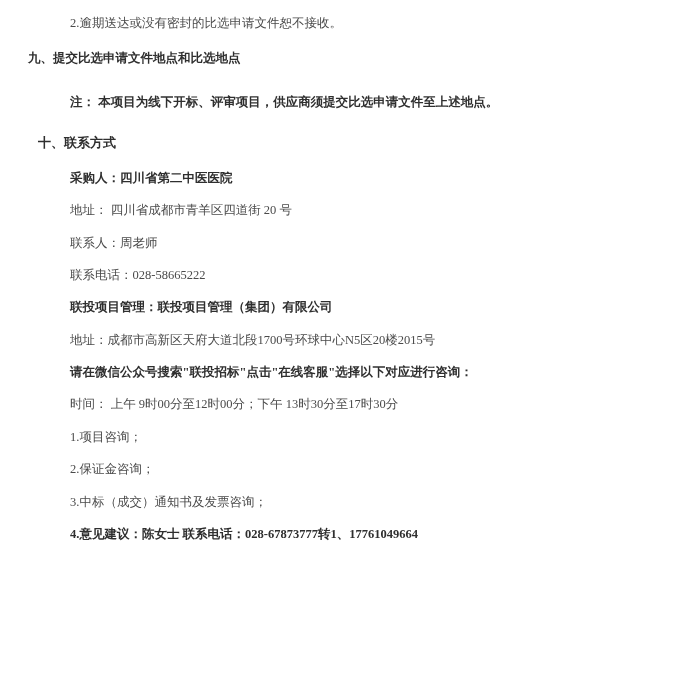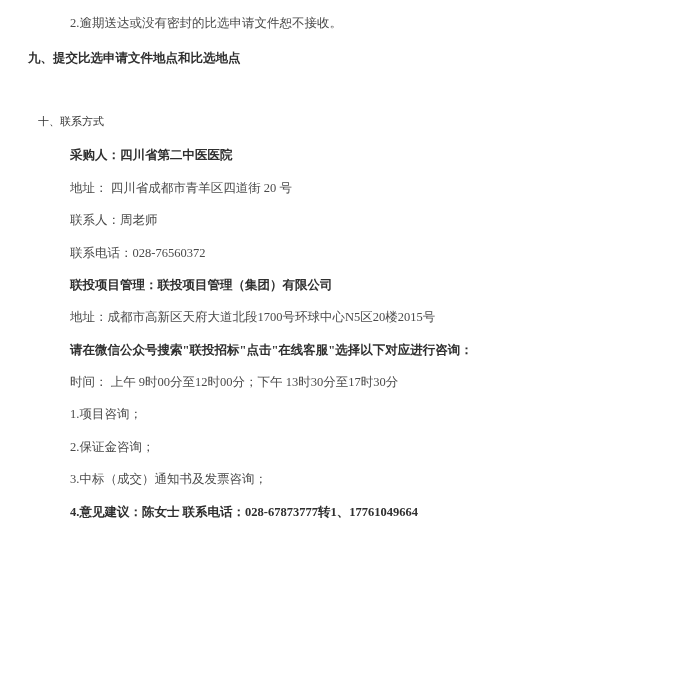--- a/index.html
+++ b/index.html
@@ -26,22 +26,22 @@
     line-height: 1.55;
     color: #4a4a4a;
     white-space: pre-wrap;
   }
   .indent-2 { margin-left: 42px; }
   .bold {
     font-weight: bold;
     color: #2f2f2f;
   }
   .heading-num {
-    font-weight: normal;
-    font-size: 11px;
+    font-weight: bold;
+    font-size: 13px;
     color: #2f2f2f;
     margin-left: 10px;
   }
   .heading-sub {
     font-weight: bold;
     font-size: 12.5px;
     color: #2f2f2f;
   }
   .sp-s  { height: 13px; }
   .sp-m  { height: 17px; }
@@ -53,35 +53,36 @@
 <div class="page">
 
   <div class="line indent-2">2.逾期送达或没有密封的比选申请文件恕不接收。</div>
   <div class="sp-m"></div>
 
   <div class="heading-sub">九、提交比选申请文件地点和比选地点</div>
   <div class="sp-s"></div>
 
   <div class="sp-s"></div>
 
+  <div class="line indent-2 bold">注： 本项目为线下开标、评审项目，供应商须提交比选申请文件至上述地点。</div>
   <div class="sp-l"></div>
 
   <div class="heading-num">十、联系方式</div>
   <div class="sp-m"></div>
 
   <div class="line indent-2 bold">采购人：四川省第二中医医院</div>
   <div class="sp-s"></div>
 
   <div class="line indent-2">地址： 四川省成都市青羊区四道街 20 号</div>
   <div class="sp-s"></div>
 
   <div class="line indent-2">联系人：周老师</div>
   <div class="sp-s"></div>
 
-  <div class="line indent-2">联系电话：028-76560372</div>
+  <div class="line indent-2">联系电话：028-58665222</div>
   <div class="sp-s"></div>
 
   <div class="line indent-2 bold">联投项目管理：联投项目管理（集团）有限公司</div>
   <div class="sp-s"></div>
 
   <div class="line indent-2">地址：成都市高新区天府大道北段1700号环球中心N5区20楼2015号</div>
   <div class="sp-s"></div>
 
   <div class="line indent-2 bold">请在微信公众号搜索"联投招标"点击"在线客服"选择以下对应进行咨询：</div>
   <div class="sp-s"></div>

